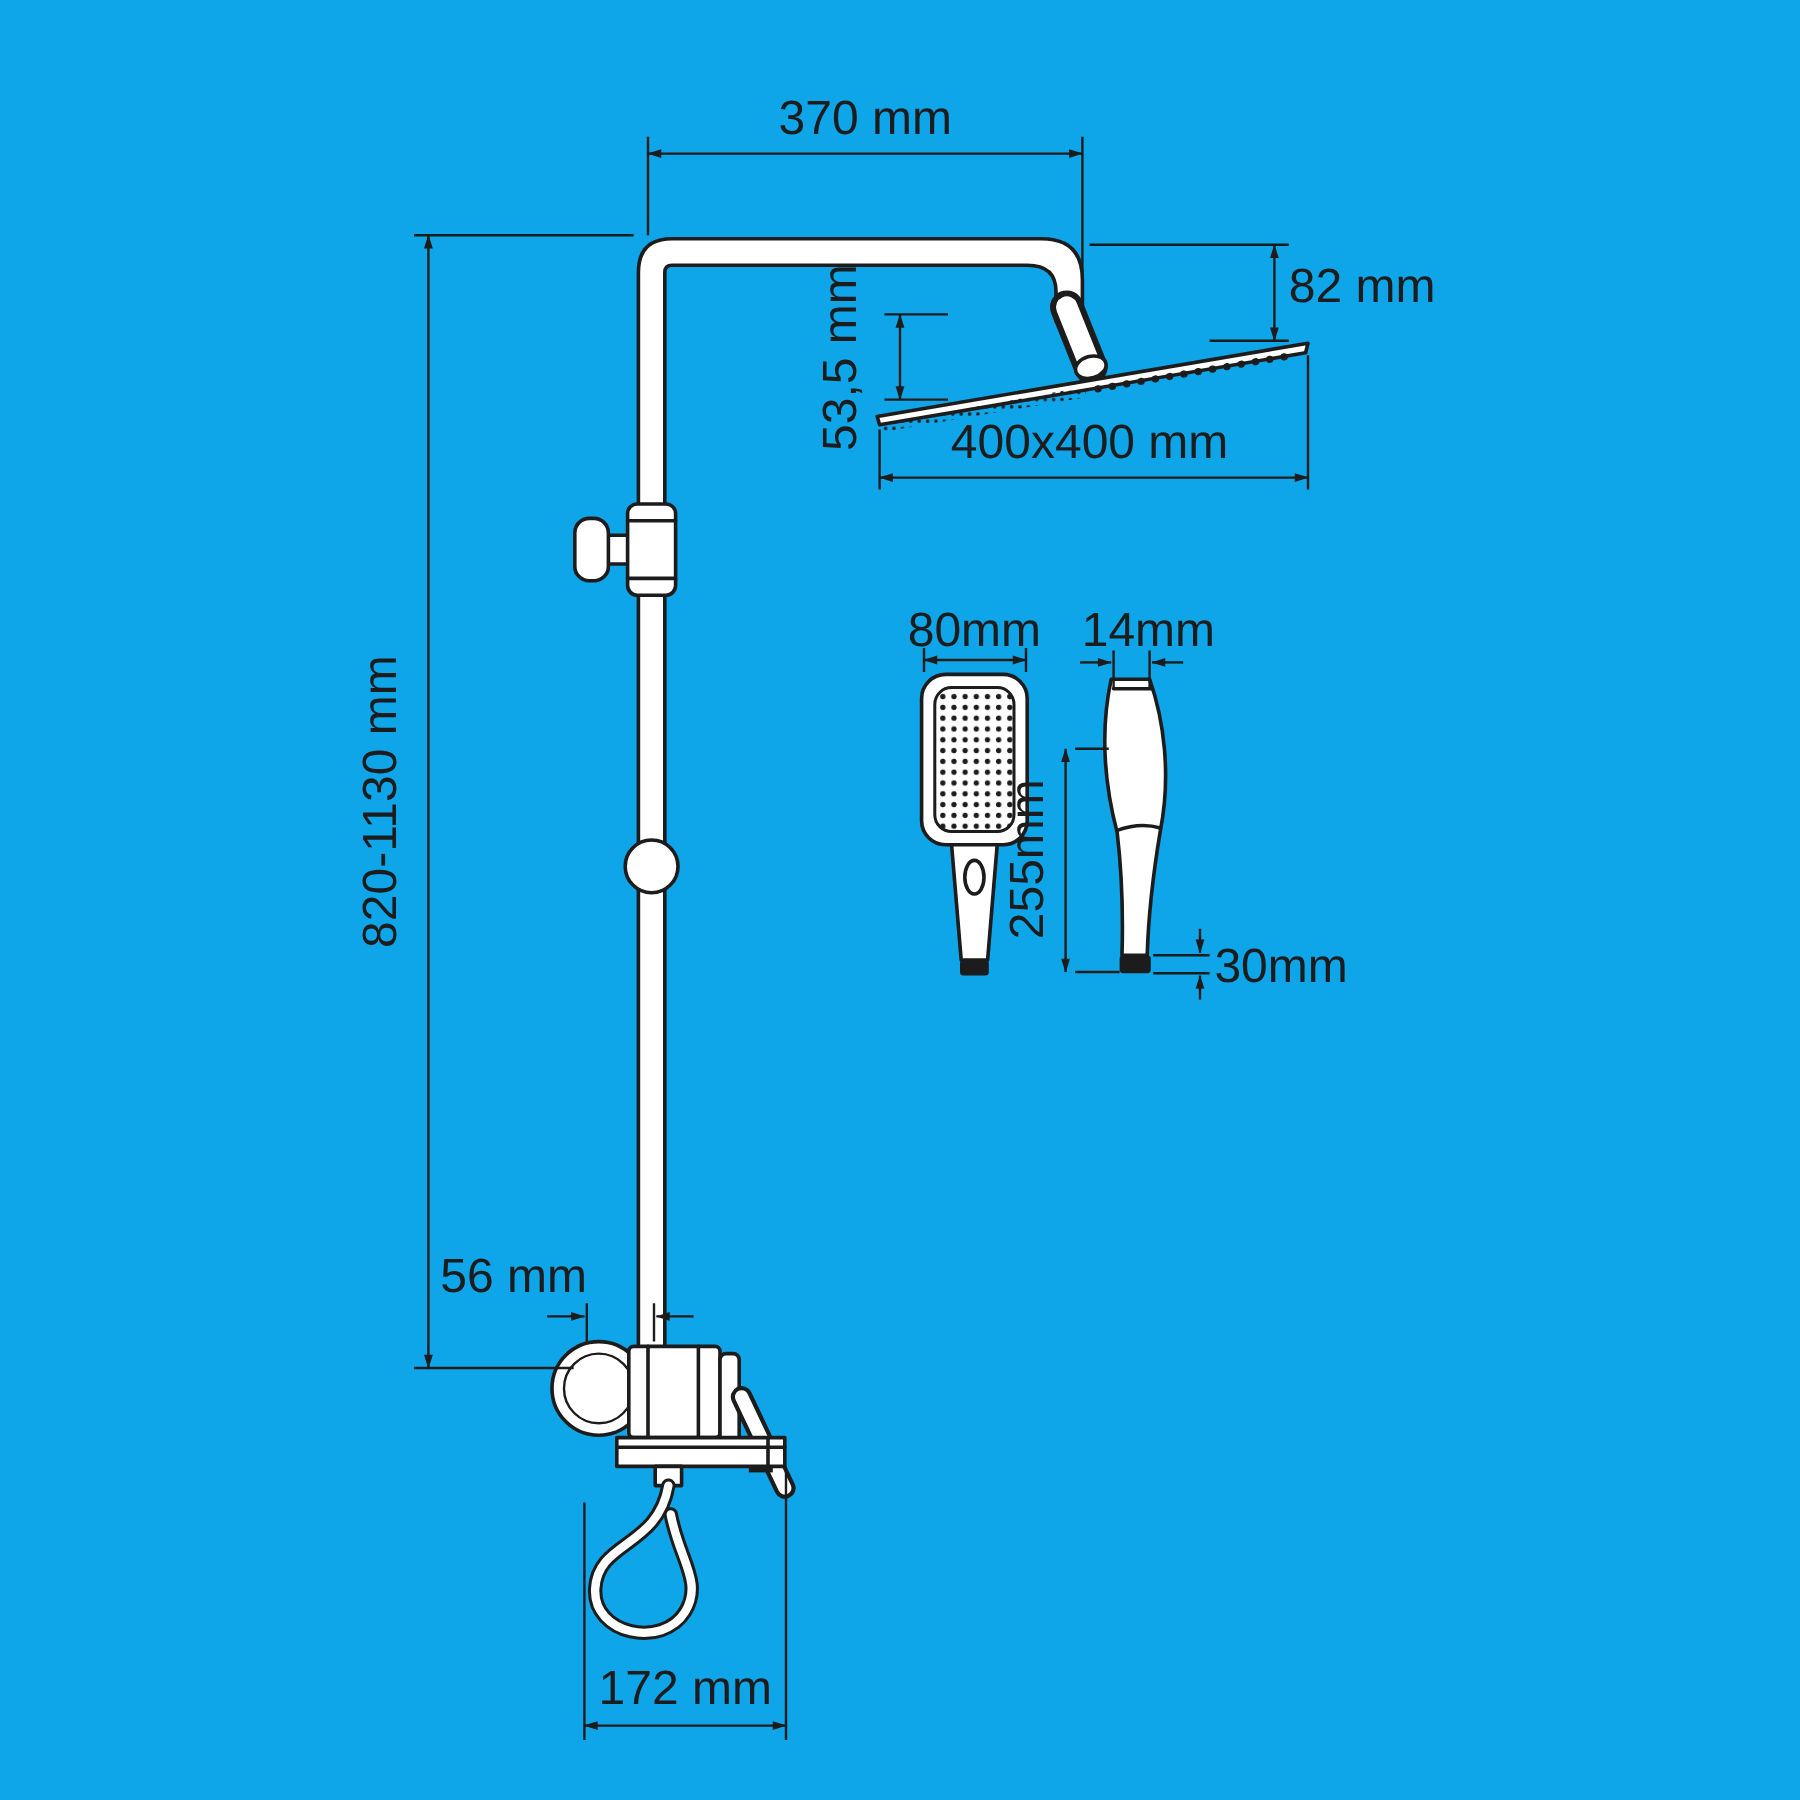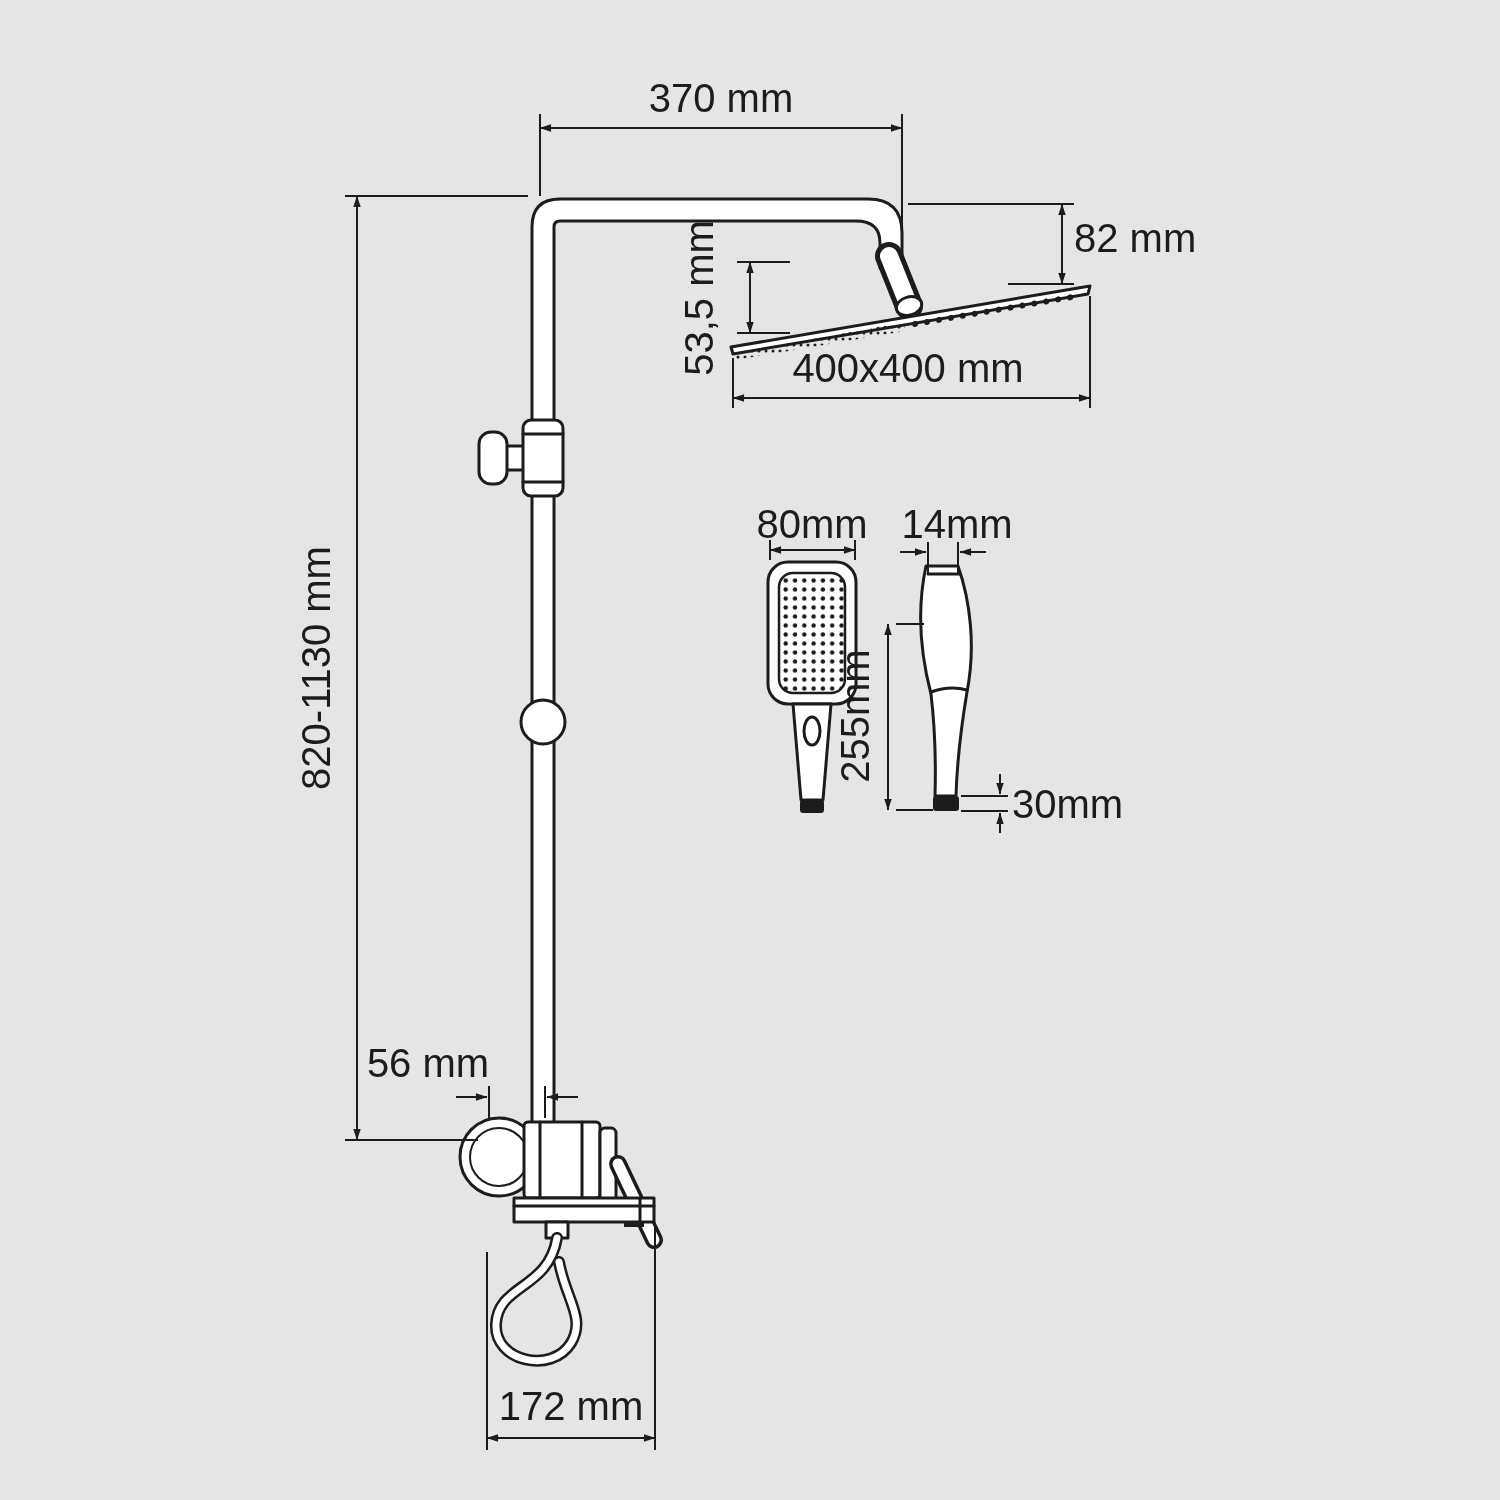--- a/index.html
+++ b/index.html
@@ -1,16 +1,16 @@
 <!DOCTYPE html>
 <html><head>
 <meta charset="utf-8">
 <style>
   html,body{margin:0;padding:0;background:#ffffff;}
-  .stage{width:1500px;height:1500px;position:relative;background:#e5e5e5;}
+  .stage{width:1500px;height:1500px;position:relative;background:#0ea5e9;}
   svg{display:block;}
   .dim-text{font-family:"Liberation Sans",sans-serif;font-size:40px;fill:#1c1c1c;}
   .ln{stroke:#1c1c1c;stroke-width:3;fill:none;stroke-linejoin:round;stroke-linecap:round;}
   .fw{stroke:#1c1c1c;stroke-width:3;fill:#ffffff;stroke-linejoin:round;}
   .dl{stroke:#1c1c1c;stroke-width:2;fill:none;}
   .blackfill{fill:#1c1c1c;stroke:none;}
 </style>
 </head>
 <body>
 

